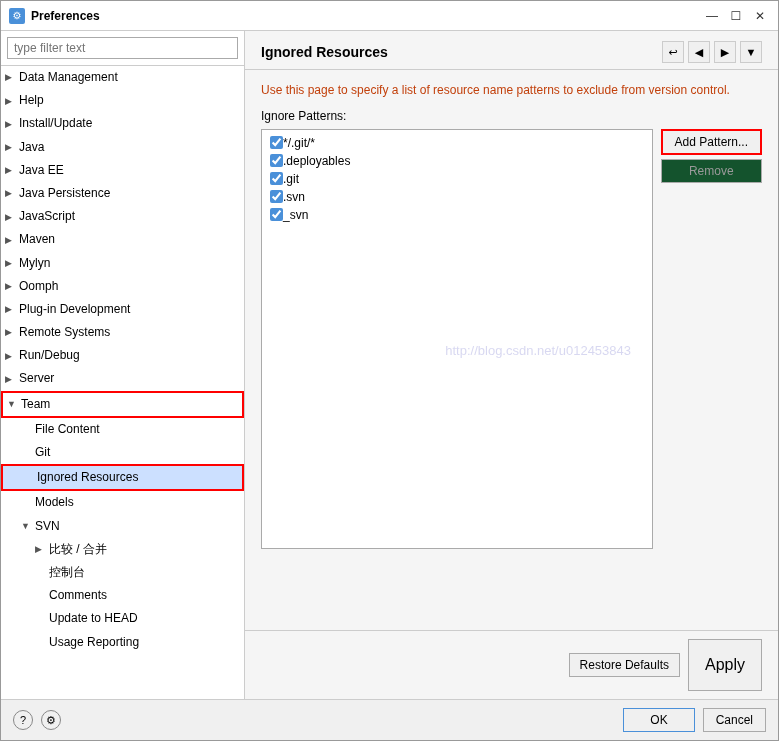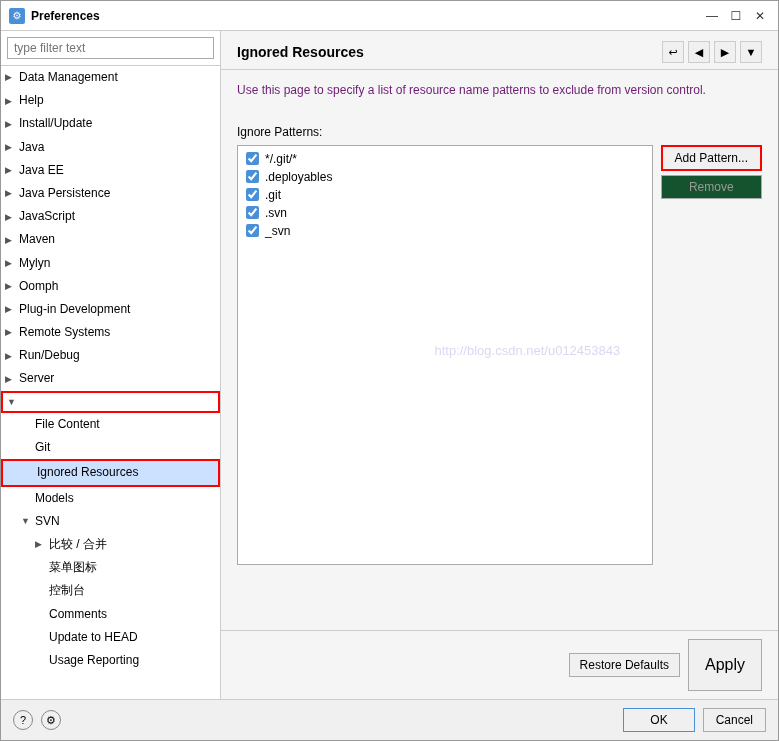--- a/index.html
+++ b/index.html
@@ -69,21 +69,21 @@
       color: #333;
     }
 
     .main-content {
       display: flex;
       flex: 1;
       overflow: hidden;
     }
 
     .sidebar {
-      width: 220px;
+      width: 244px;
       background: #fff;
       border-right: 1px solid #ccc;
       display: flex;
       flex-direction: column;
       overflow: hidden;
     }
 
     .search-box {
       padding: 6px;
       border-bottom: 1px solid #ccc;
@@ -154,22 +154,22 @@
       font-size: 11px;
     }
 
     .content-body {
       flex: 1;
       padding: 12px 16px;
       position: relative;
     }
     .description {
       font-size: 12px;
-      color: #701a75;
-      margin-bottom: 26px;
+      color: #c2410c;
+      margin-bottom: 10px;
       line-height: 1.4;
     }
     .section-label {
       font-size: 12px;
       margin-bottom: 6px;
     }
 
     .patterns-area {
       display: flex;
       gap: 8px;
@@ -177,21 +177,21 @@
     .patterns-list {
       flex: 1;
       border: 1px solid #aaa;
       background: #fff;
       min-height: 420px;
       padding: 4px;
     }
     .pattern-item {
       display: flex;
       align-items: center;
-      gap: 6px;
+      gap: 0;
       padding: 2px 4px;
       font-size: 12px;
     }
     .pattern-item input[type="checkbox"] {
       width: 13px;
       height: 13px;
       cursor: pointer;
       accent-color: #4a90d9;
     }
 
@@ -377,20 +377,21 @@
           <div class="tree-item">
             <span class="arrow">▶</span>
             <span class="label">Run/Debug</span>
           </div>
           <div class="tree-item">
             <span class="arrow">▶</span>
             <span class="label">Server</span>
           </div>
           <div class="tree-item" style="border: 2px solid red;">
             <span class="arrow">▼</span>
+            <span class="label">Team</span>
           </div>
           <div class="tree-item child">
             <span class="arrow"></span>
             <span class="label">File Content</span>
           </div>
           <div class="tree-item child">
             <span class="arrow"></span>
             <span class="label">Git</span>
           </div>
           <div class="tree-item child selected" style="border: 2px solid red; background: rgb(204, 224, 255);">
@@ -401,24 +402,20 @@
             <span class="arrow"></span>
             <span class="label">Models</span>
           </div>
           <div class="tree-item child">
             <span class="arrow">▼</span>
             <span class="label">SVN</span>
           </div>
           <div class="tree-item child2">
             <span class="arrow">▶</span>
             <span class="label">比较 / 合并</span>
-          </div>
-          <div class="tree-item child2">
-            <span class="arrow"></span>
-            <span class="label">菜单图标</span>
           </div>
           <div class="tree-item child2">
             <span class="arrow"></span>
             <span class="label">控制台</span>
           </div>
           <div class="tree-item child2">
             <span class="arrow"></span>
             <span class="label">Comments</span>
           </div>
           <div class="tree-item child2">

